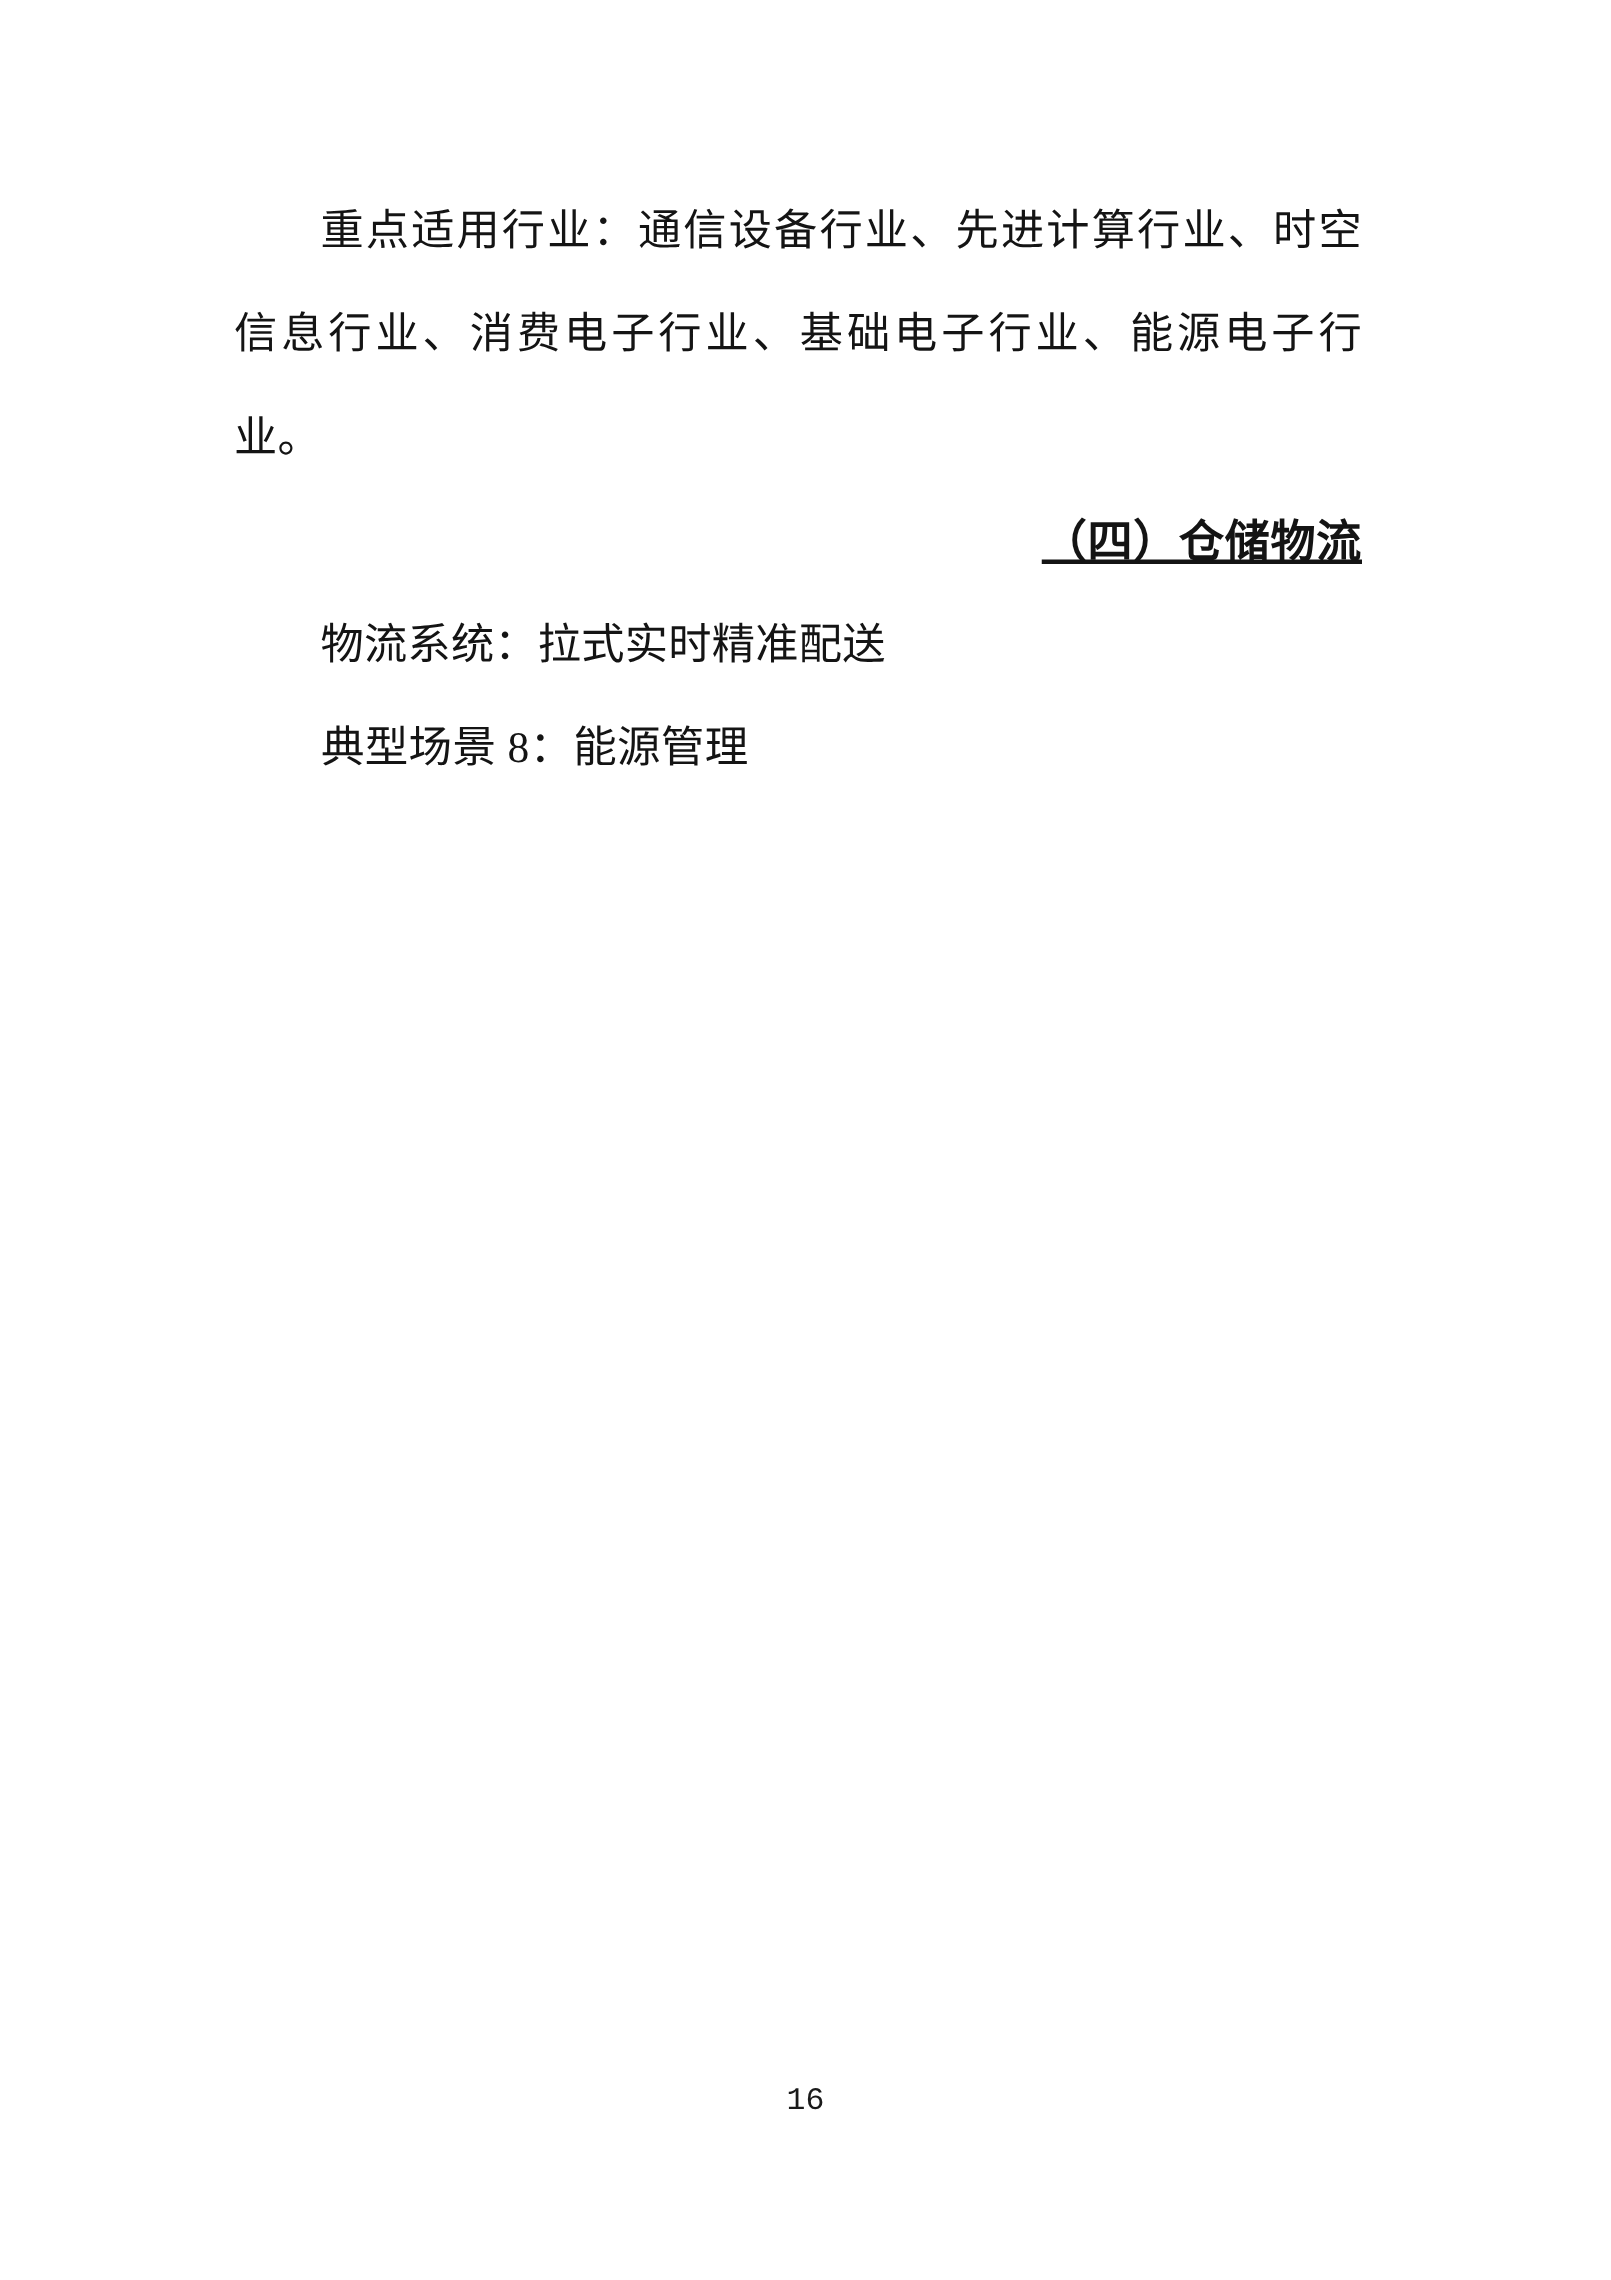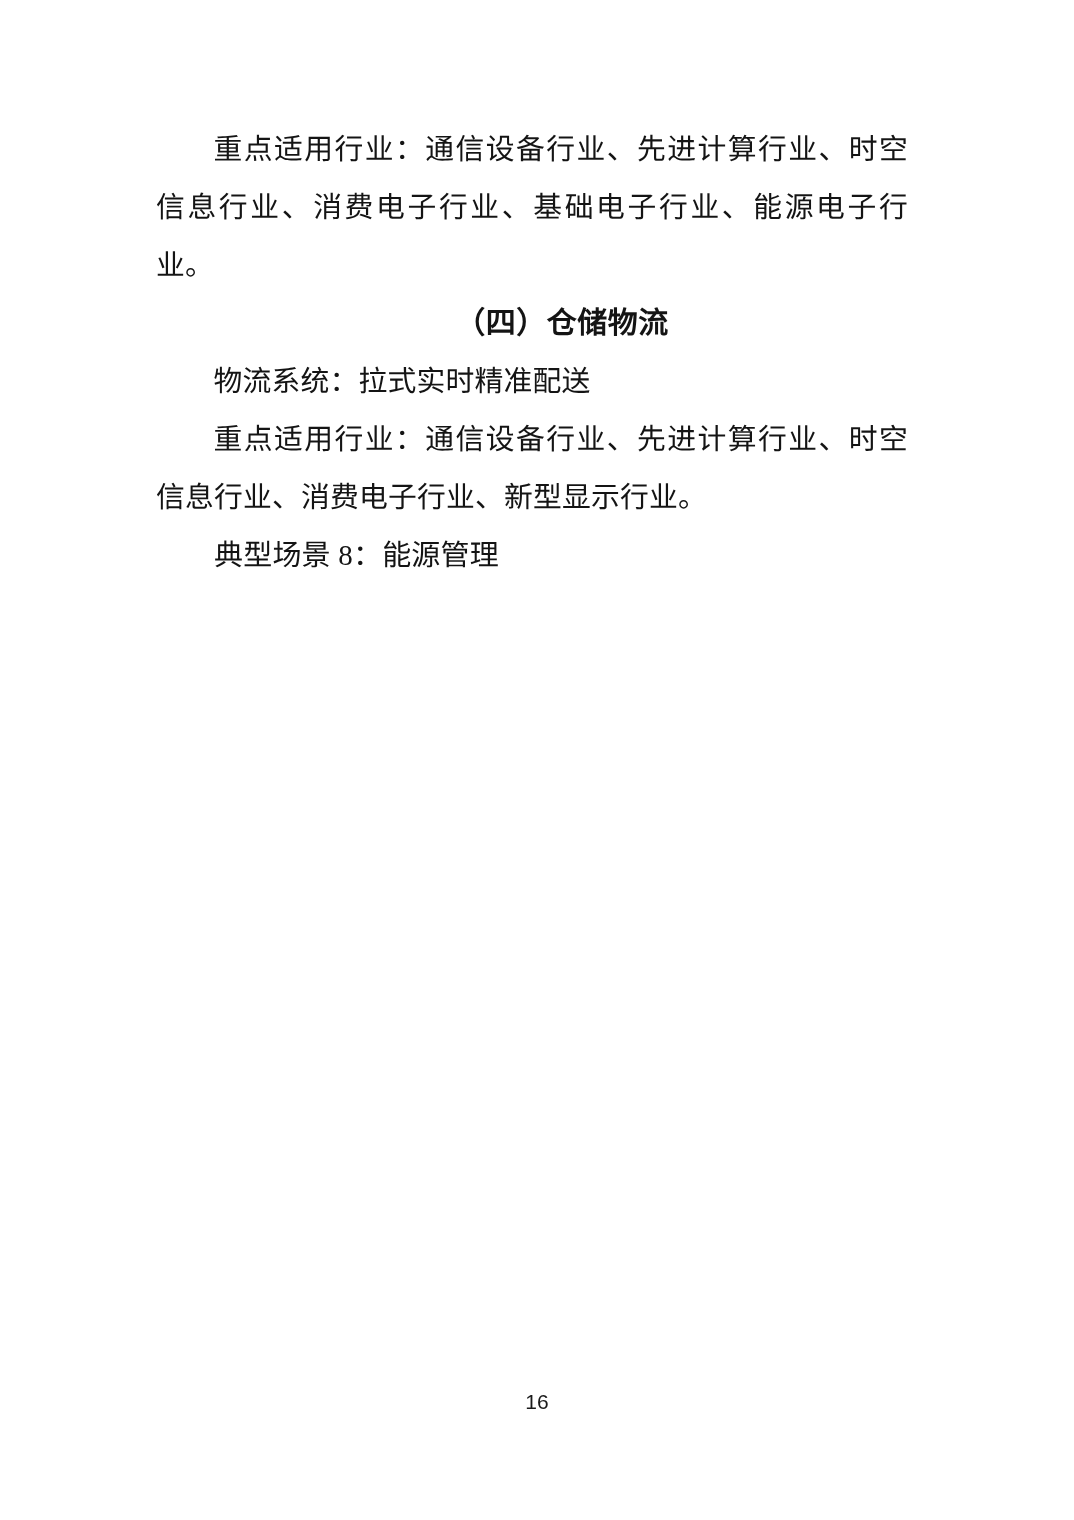--- a/index.html
+++ b/index.html
@@ -18,66 +18,66 @@
   }
   .content {
     position: absolute;
     left: 156px;
     top: 120px;
     width: 752px;
   }
   .content p {
     margin: 0;
     font-size: 28.8px;
-    line-height: 58px;
+    line-height: 69px;
     text-align: justify;
     text-justify: inter-character;
     text-indent: 2em;
     letter-spacing: 0.2px;
     word-break: normal;
     line-break: strict;
   }
   .content p.section-heading {
     font-family: "Liberation Sans", "DejaVu Sans", sans-serif;
     font-weight: 700;
     font-size: 30px;
-    text-align: center;
+    text-align: right;
     letter-spacing: 0.5px;
+    text-decoration: underline;
   }
   .content p.scene-title {
     
     font-size: 29px;
   }
   .page-footer {
     position: absolute;
     left: 0;
     right: 0;
     top: 1390px;
     text-align: center;
     font-size: 21px;
     color: #1a1a1a;
-    font-family: Liberation Sans, sans-serif;
+    font-family: Liberation Mono, monospace;
   }
 </style>
 </head>
 <body>
 
 <div class="page">
   <div class="content">
 
     <p class="body-paragraph">重点适用行业：通信设备行业、先进计算行业、时空信息行业、消费电子行业、基础电子行业、能源电子行业。</p>
 
     <p class="section-heading">（四）仓储物流</p>
 
 
 
     <p class="body-paragraph">物流系统：拉式实时精准配送</p>
 
 
-    <p class="body-paragraph">重点适用行业：通信设备行业、先进计算行业、时空信息行业、消费电子行业、新型显示行业。</p>
 
 
     <p class="scene-title">典型场景 8：能源管理</p>
 
 
   </div>
 
   <div class="page-footer">16</div>
 </div>
 

